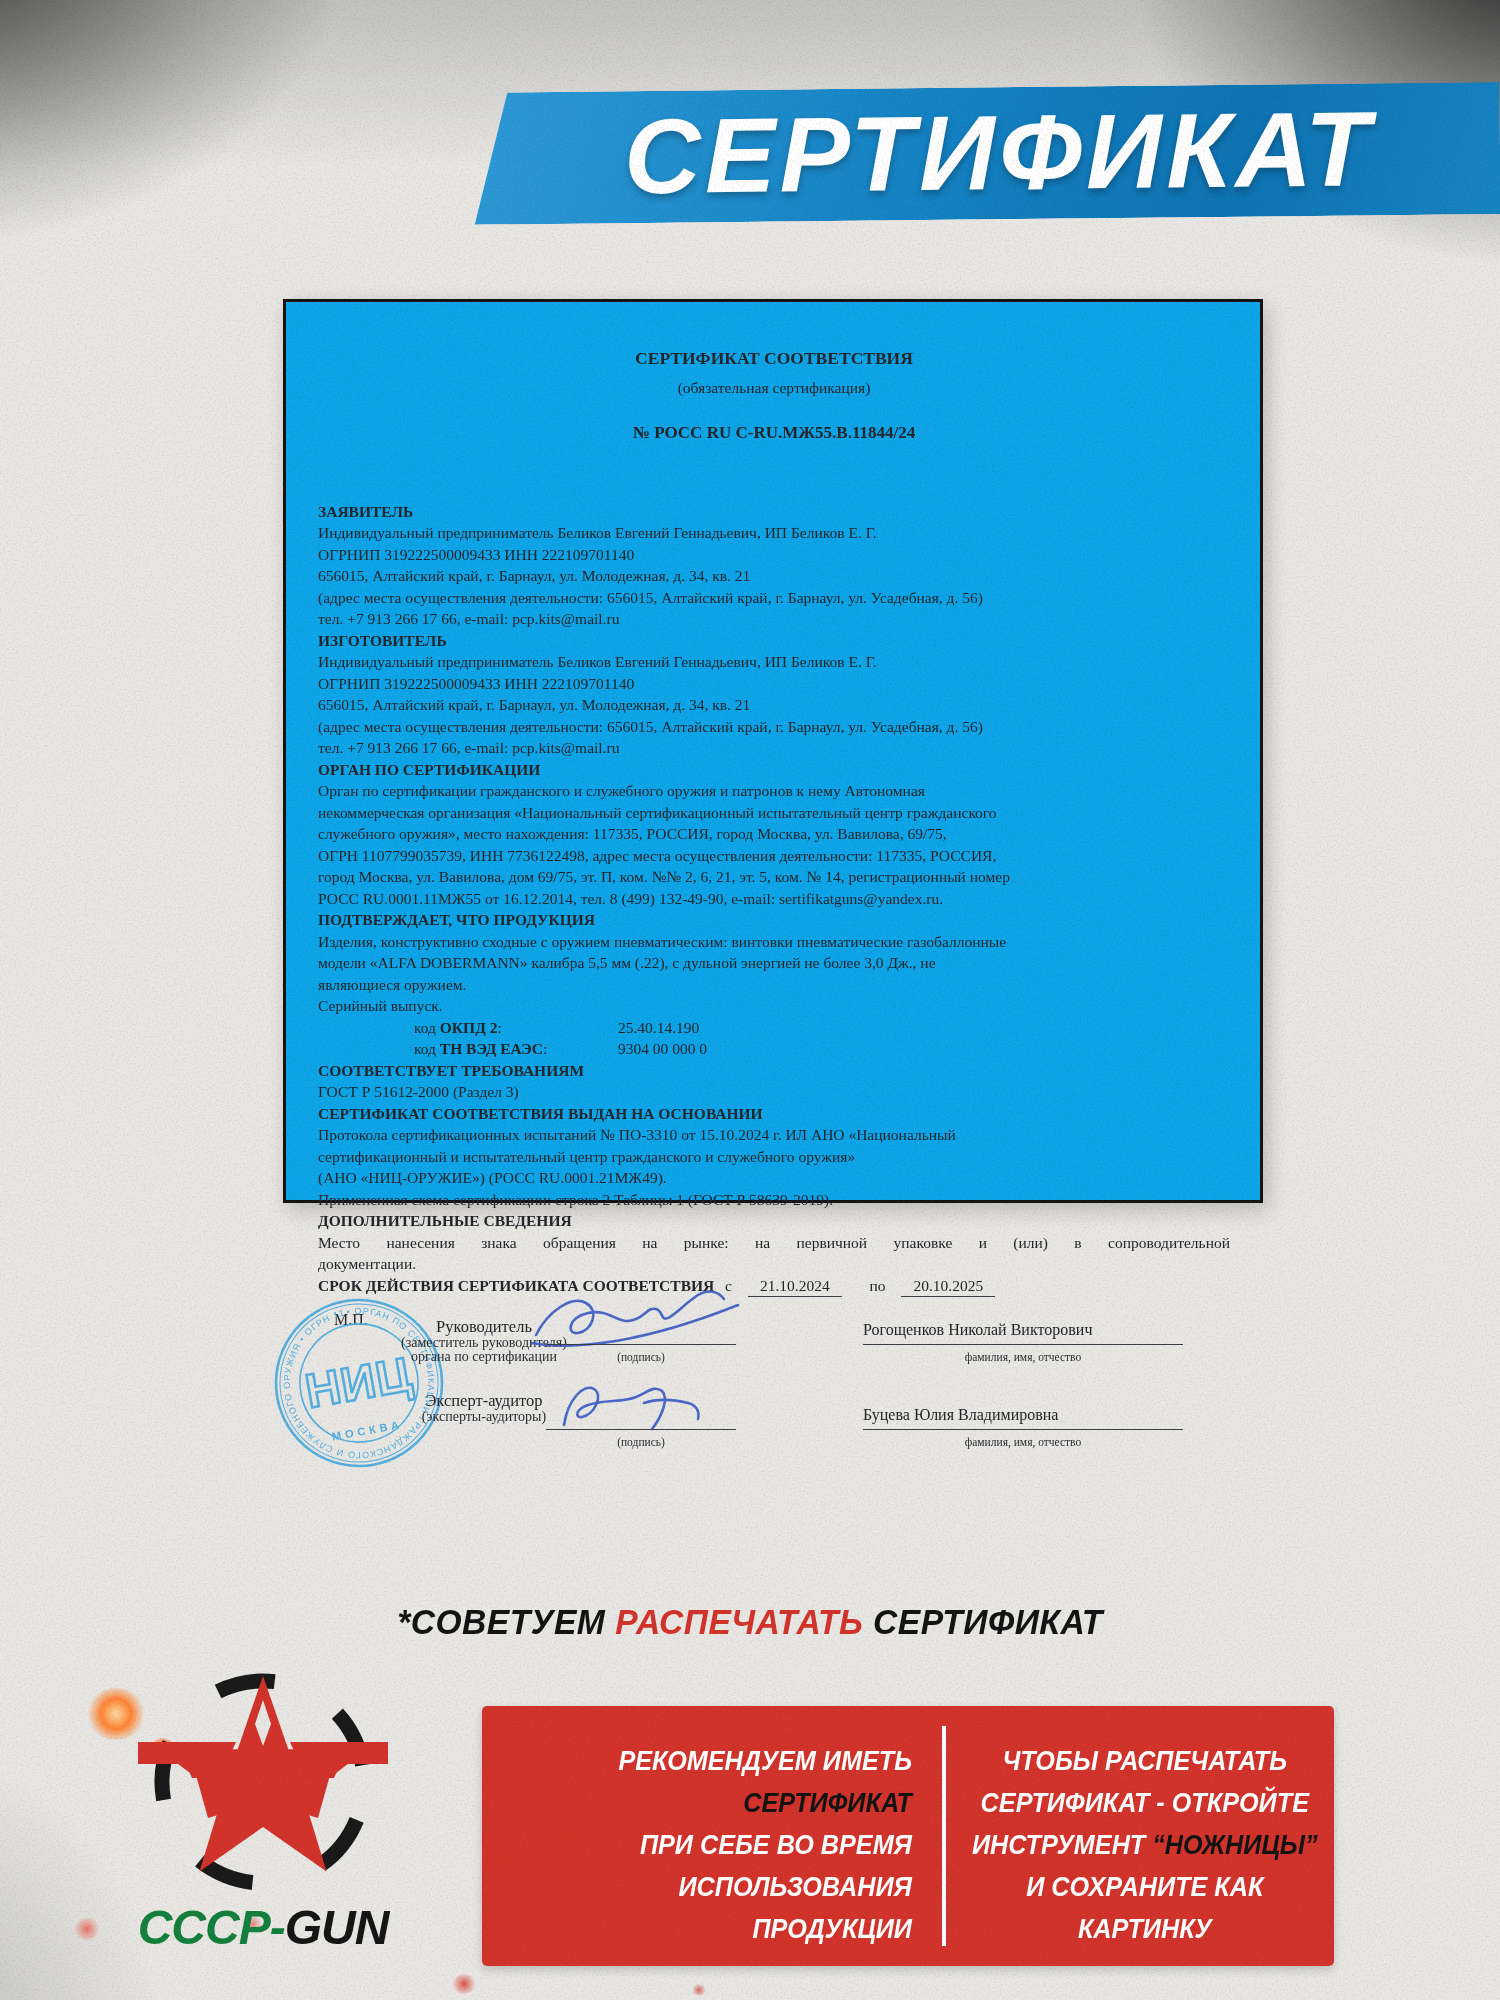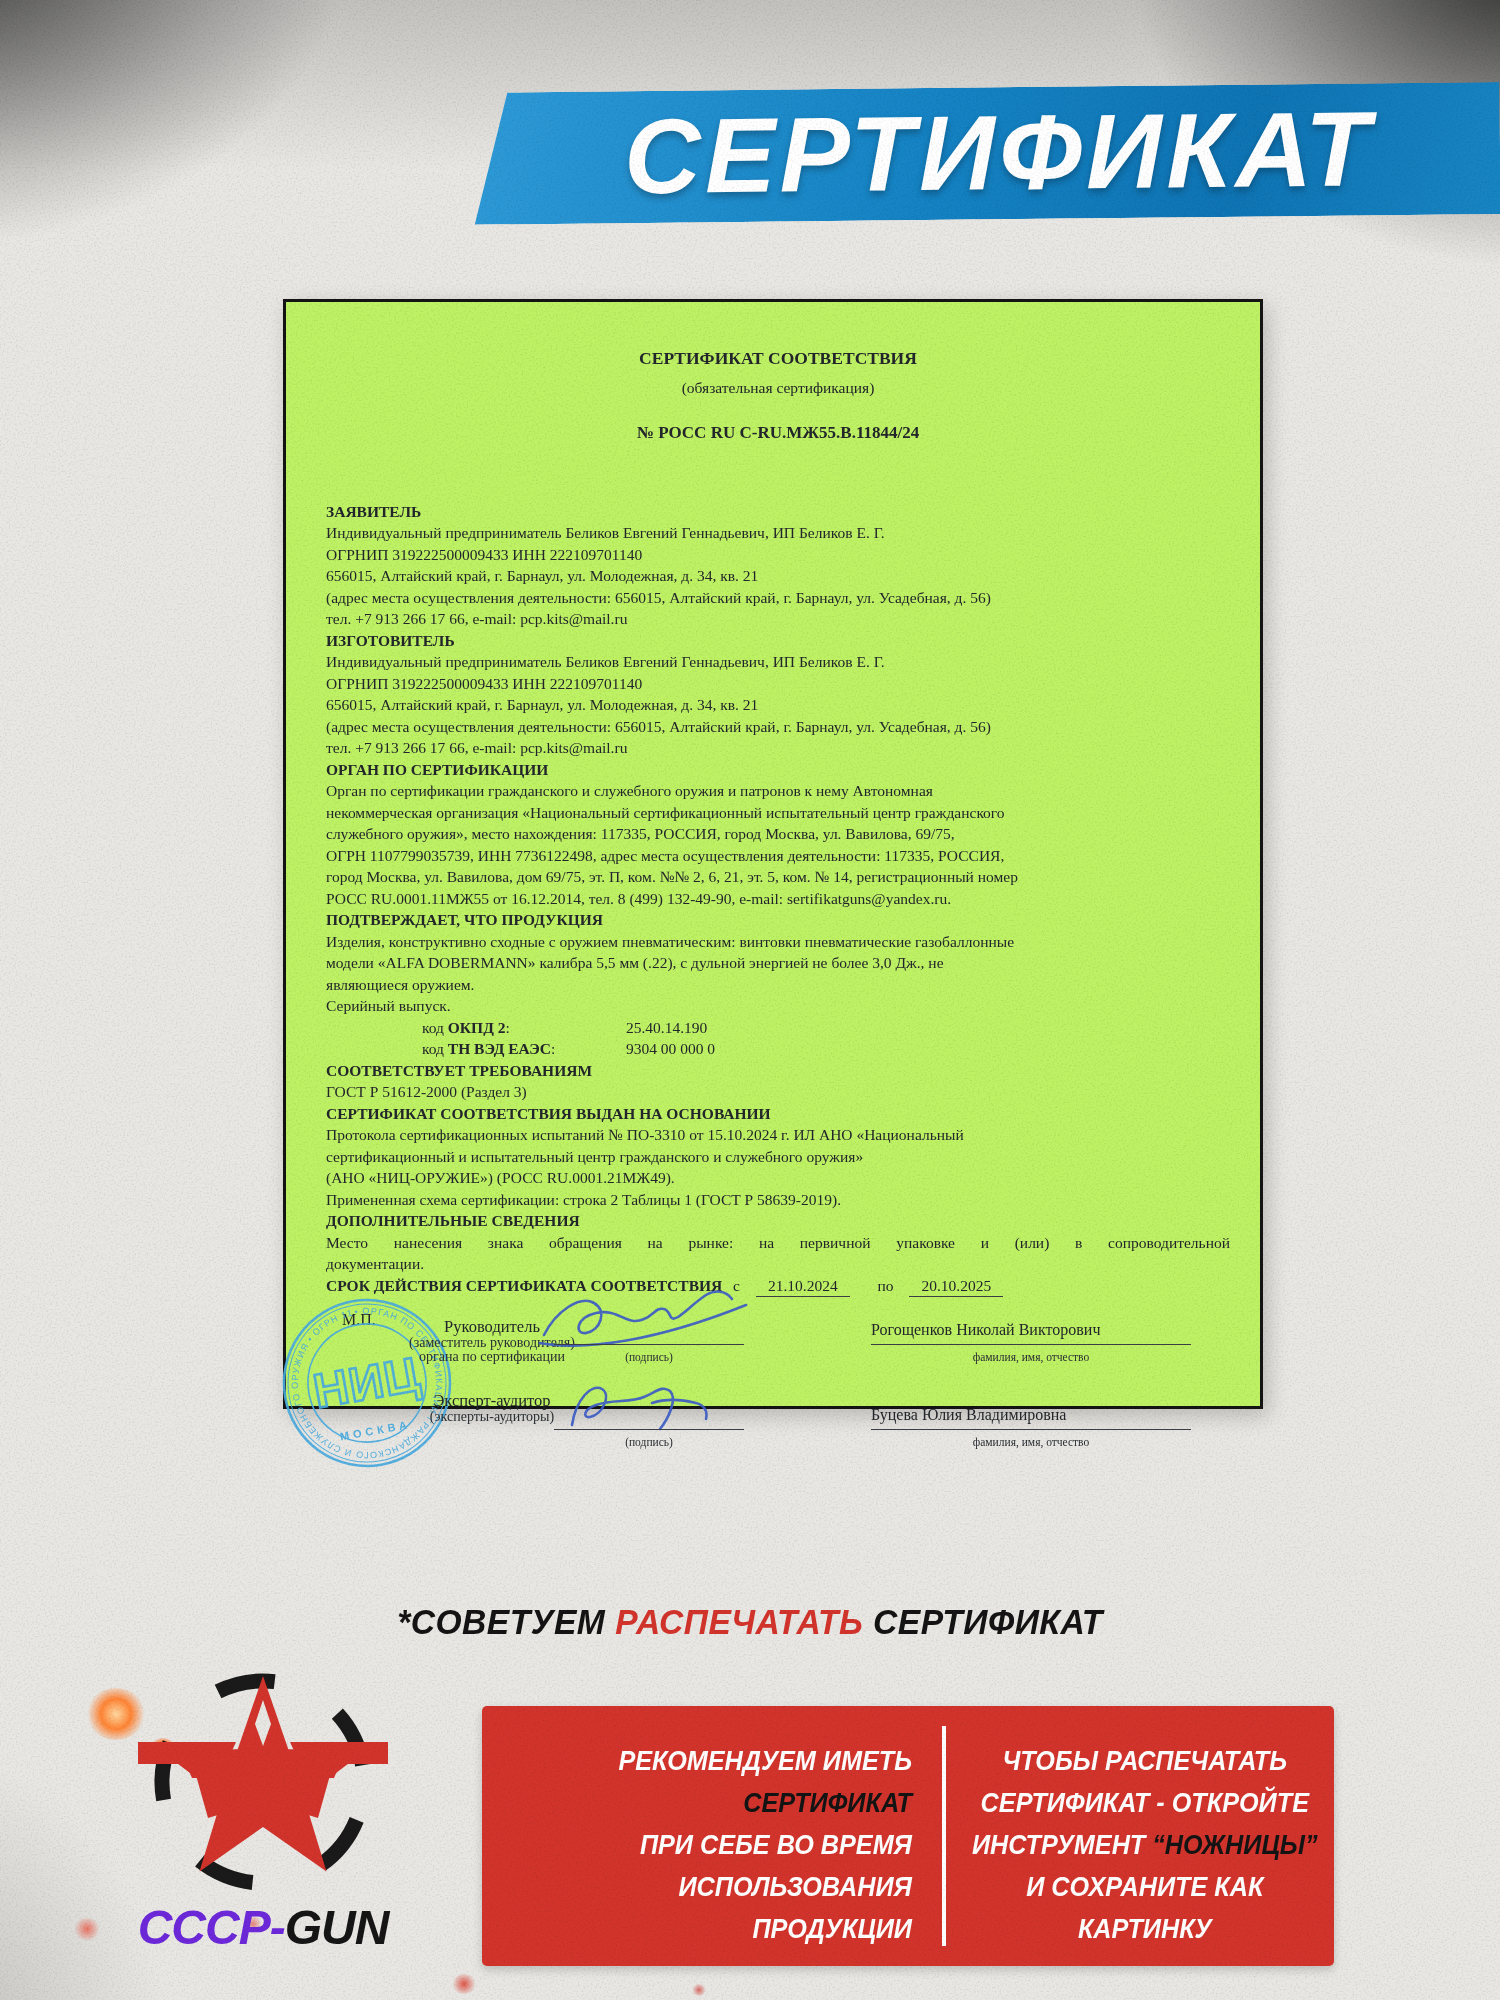--- a/index.html
+++ b/index.html
@@ -15,22 +15,22 @@
   
   .banner{position:absolute;left:458px;top:82px;width:1042px;height:132px;z-index:5;
     background:linear-gradient(105deg,#2f9bd8 0%,#1583c4 45%,#0f74b4 75%,#1885c3 100%);
     clip-path:polygon(50px 0,100% 0,100% 100%,16px 100%);
     transform:rotate(-0.6deg);transform-origin:right center;
     box-shadow:0 6px 14px rgba(0,0,0,.25);}
   .banner-title{width:100%;height:132px;line-height:130px;text-align:center;padding-left:40px;box-sizing:border-box;
     font-family:"Liberation Sans",sans-serif;font-style:italic;font-weight:bold;font-size:106px;letter-spacing:4px;
     color:#ffffff;text-shadow:0 4px 7px rgba(0,0,0,.28);white-space:nowrap;}
   
-  .doc{position:absolute;left:283px;top:299px;width:980px;height:1110px;z-index:6;box-sizing:border-box;
-    background:#bef264;border:3px solid #141414;padding:0 30px 0 40px;color:#23262a;
+  .doc{position:absolute;left:283px;top:299px;width:980px;height:904px;z-index:6;box-sizing:border-box;
+    background:#0ea5e9;border:3px solid #141414;padding:0 30px 0 32px;color:#23262a;
     font-size:15.5px;line-height:21.5px;box-shadow:5px 7px 20px rgba(0,0,0,.20);}
   .doc-title{margin-top:46px;text-align:center;font-weight:bold;font-size:17.5px;}
   .doc-subtitle{text-align:center;font-size:15.5px;margin-top:7px;}
   .doc-number{text-align:center;font-weight:bold;font-size:17px;margin-top:24px;}
   .sec-heading{font-weight:bold;white-space:nowrap;}
   .first-heading{margin-top:57px;}
   .line{white-space:nowrap;}
   .jline{white-space:normal;text-align:justify;text-align-last:justify;}
   .codes-row{padding-left:96px;white-space:nowrap;}
   .codes-label{display:inline-block;width:200px;}
@@ -53,21 +53,21 @@
   .sig-svg{pointer-events:none;}
   
   .advice{position:absolute;left:0;top:1602px;width:1500px;z-index:7;text-align:center;
     font-family:"Liberation Sans",sans-serif;font-style:italic;font-weight:bold;font-size:35px;
     letter-spacing:.5px;white-space:nowrap;transform:scaleX(.96);}
   .advice .dark{color:#141414;}
   .advice .red{color:#d2342c;}
   
   .logo{position:absolute;left:108px;top:1672px;width:310px;z-index:7;text-align:center;}
   .brand{margin-top:6px;font-family:"Liberation Sans",sans-serif;font-style:italic;font-weight:bold;font-size:48px;letter-spacing:-1px;white-space:nowrap;}
-  .brand .red{color:#6d28d9;}
+  .brand .red{color:#15803d;}
   .brand .blk{color:#161616;}
   
   .redblock{position:absolute;left:482px;top:1706px;width:852px;height:260px;z-index:7;background:#d2342c;border-radius:5px;
     display:flex;font-family:"Liberation Sans",sans-serif;font-style:italic;font-weight:bold;box-shadow:0 4px 10px rgba(0,0,0,.18);}
   .rb-left{flex:0 0 460px;box-sizing:border-box;padding:34px 30px 0 8px;text-align:right;}
   .rb-divider{flex:0 0 4px;background:#ffffff;margin:20px 0;}
   .rb-right{flex:1;box-sizing:border-box;padding:34px 6px 12px 26px;text-align:center;}
   .rb-line{font-size:28px;line-height:42px;color:#ffffff;white-space:nowrap;}
   .rb-left .rb-line{transform:scaleX(.9);transform-origin:right center;}
   .rb-right .rb-line{transform:scaleX(.9);transform-origin:left center;}

